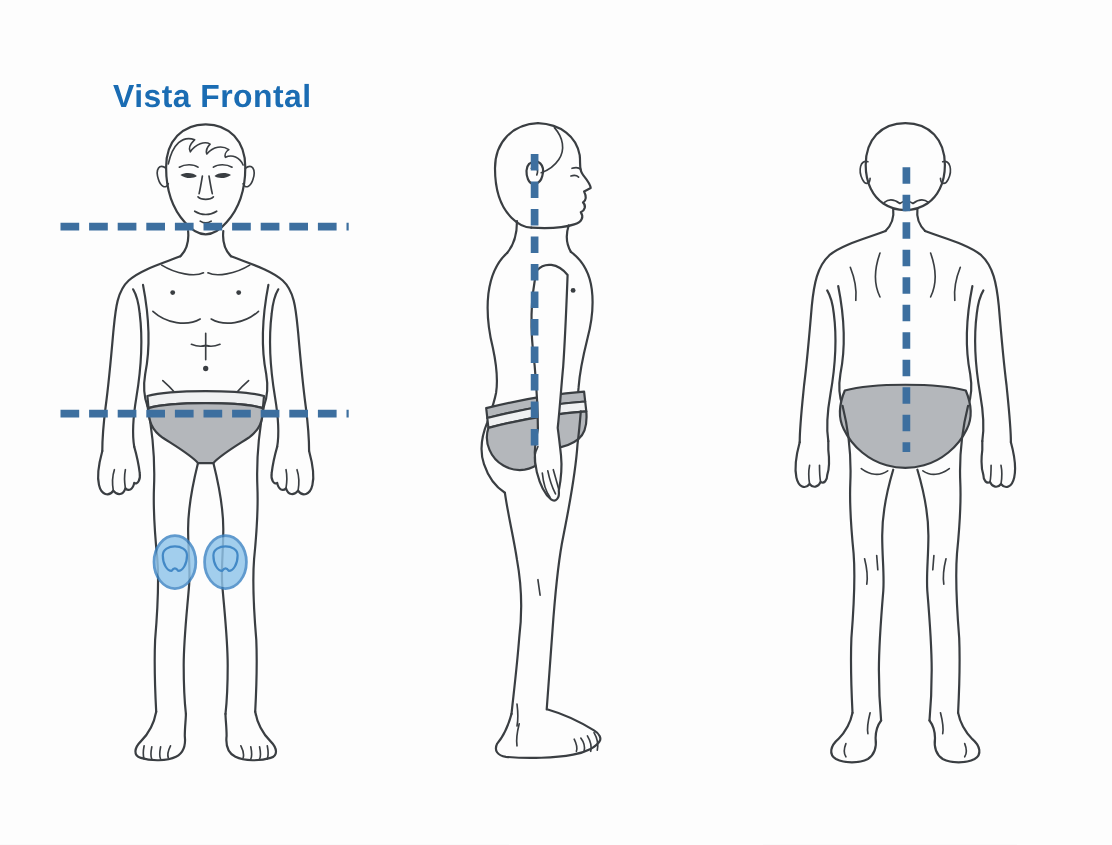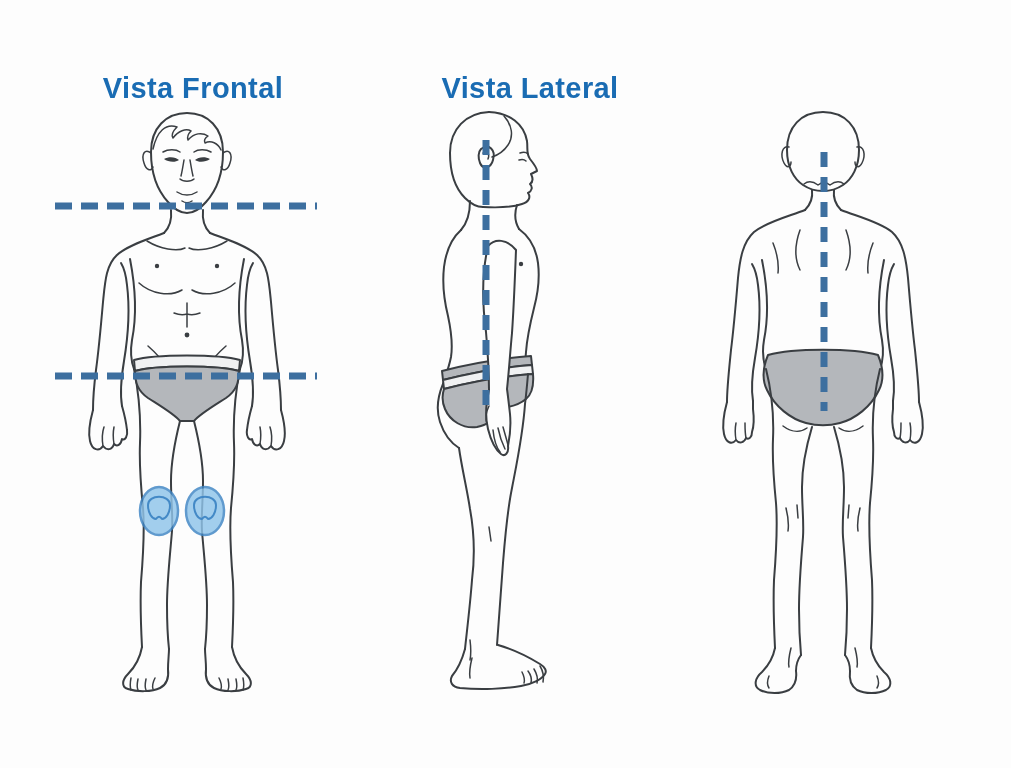--- a/index.html
+++ b/index.html
@@ -48,21 +48,20 @@
   .figure .knee-detail{
     stroke:var(--knee-highlight-stroke);stroke-width:2;fill:none;opacity:.95;
   }
 </style>
 </head>
 <body>
 
 <div class="canvas">
 
   <h2 class="view-title" style="left:181px">Vista Frontal</h2>
-  <h2 class="view-title" style="left:518px">Vista Lateral</h2>
 
   <svg class="diagram" width="1011" height="768" viewBox="0 0 1011 768">
 
     <g class="figure">
       <g>
 
         <path d="M 187 113 C 166 113 151 128 151 152 C 151 174 158 191 168 202 C 174 209 181 213 187 213 C 193 213 200 209 206 202 C 216 191 223 174 223 152 C 223 128 208 113 187 113 Z"></path>
         <path class="thin" d="M 153 149 C 157 131 166 123 177 127 C 173 131 171 135 173 138 C 178 131 186 128 191 131 C 188 134 187 137 188 140 C 194 133 202 132 208 136 C 205 138 204 141 205 143 C 211 140 218 143 221 150"></path>
         <path class="thin" d="M 151 153 C 145 148 141 154 144 163 C 146 170 151 172 153 167"></path>
         <path class="thin" d="M 223 153 C 229 148 233 154 230 163 C 228 170 223 172 221 167"></path>

